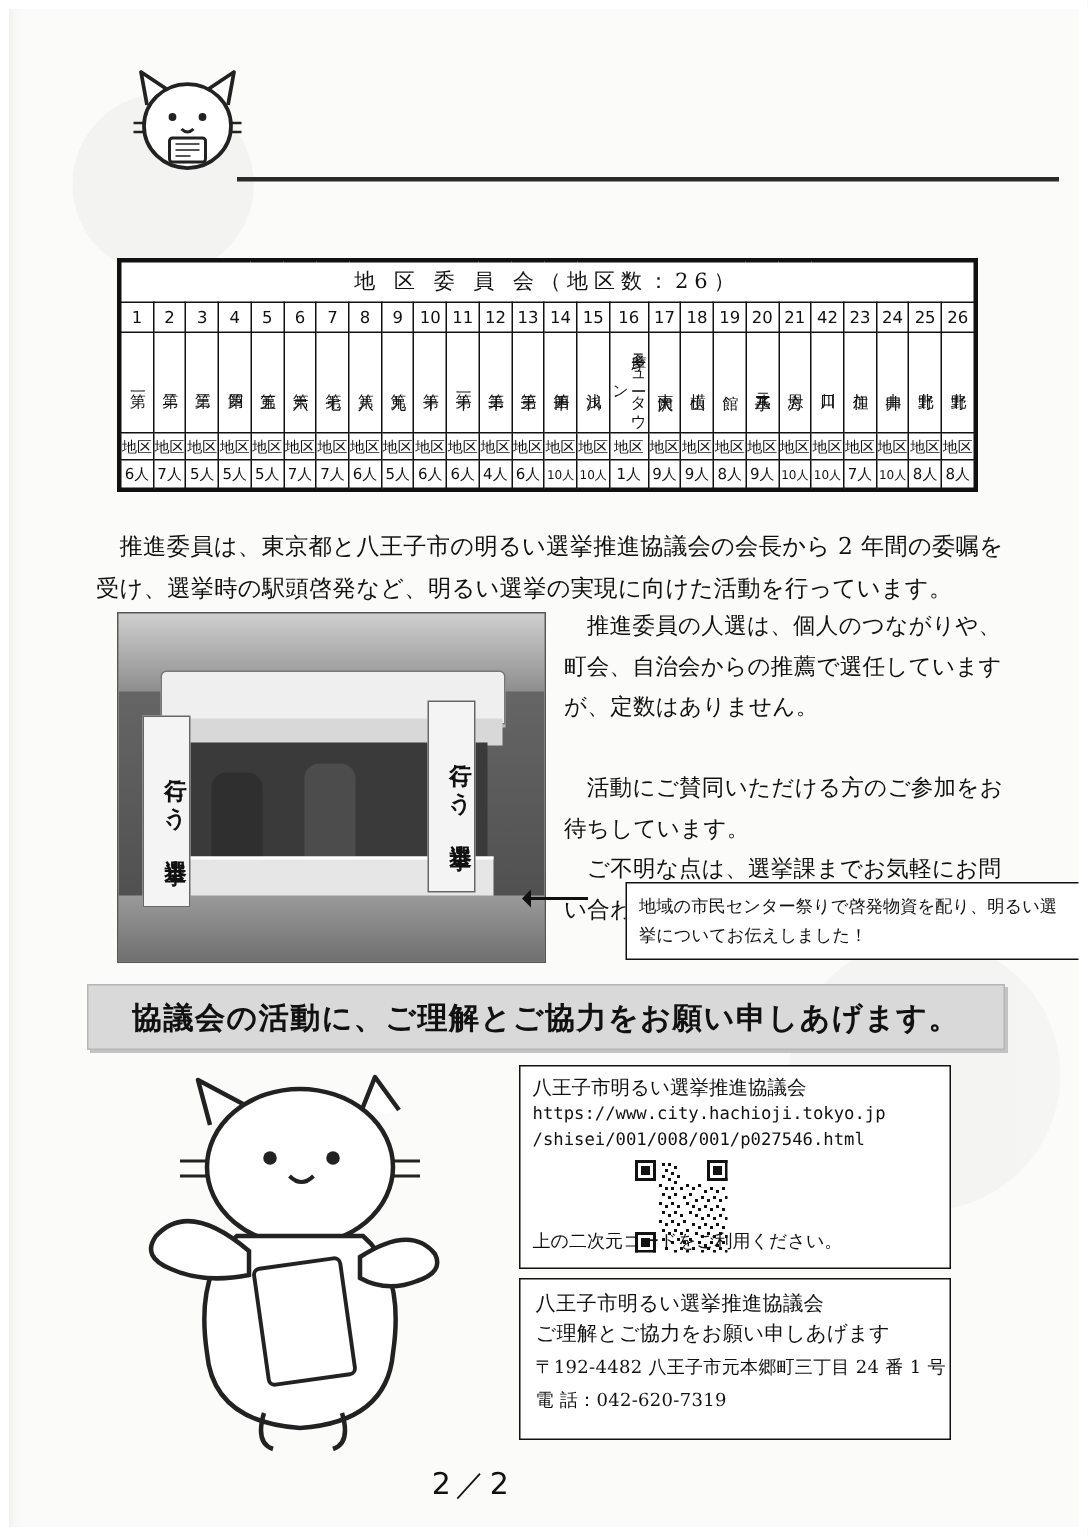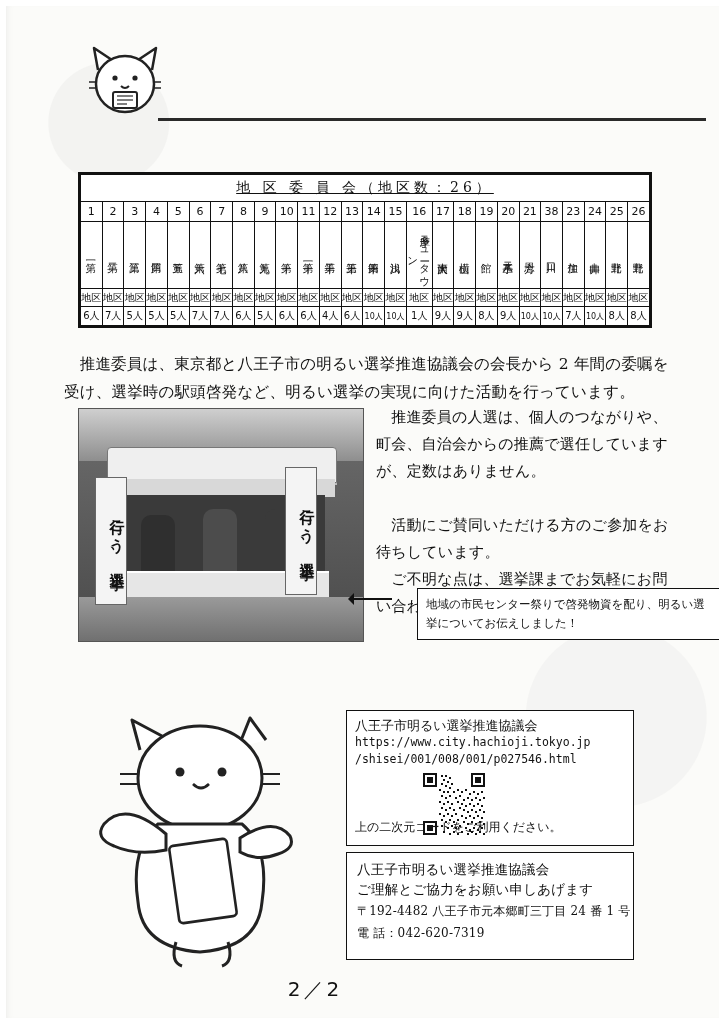--- a/index.html
+++ b/index.html
@@ -67,21 +67,20 @@
   table.dist td,table.dist th{
     border:1px solid #111;
     text-align:center;
     vertical-align:middle;
     font-weight:normal;
     padding:0;
   }
   .cap{
     font-size:14px;height:26px;letter-spacing:4px;
     font-family:"DejaVu Serif", serif;
-    text-decoration:underline;
   }
   .numrow td{font-size:11px;height:19px;}
   .namerow td{
     font-size:10.5px;height:66px;line-height:12px;
     padding:2px 0;
   }
   .namerow td span{
     display:block;
     writing-mode:vertical-rl;
     text-orientation:upright;
@@ -236,21 +235,21 @@
         <td>12</td>
         <td>13</td>
         <td>14</td>
         <td>15</td>
         <td>16</td>
         <td>17</td>
         <td>18</td>
         <td>19</td>
         <td>20</td>
         <td>21</td>
-        <td>38</td>
+        <td>42</td>
         <td>23</td>
         <td>24</td>
         <td>25</td>
         <td>26</td>
       </tr>
       <tr class="namerow">
         <td>
               <span>第一</span>
             </td>
         <td>
@@ -405,20 +404,21 @@
     <div class="ph-ban" id="ban-r">行こう、選挙！</div>
   </div>
 
   <div class="para" id="p3">　推進委員の人選は、個人のつながりや、町会、自治会からの推薦で選任していますが、定数はありません。</div>
   <div class="para" id="p4" style="white-space:pre-line;">　活動にご賛同いただける方のご参加をお待ちしています。
 　ご不明な点は、選挙課までお気軽にお問い合わせください。</div>
 
   <div class="callout-tail"></div>
   <div class="callout">地域の市民センター祭りで啓発物資を配り、明るい選挙についてお伝えしました！</div>
 
+  <div class="banner">協議会の活動に、ご理解とご協力をお願い申しあげます。</div>
 
   <div class="mascot-big">
     <svg viewBox="0 0 230 260" width="230" height="260">
       <path d="M52 36 L44 6 L74 22 M150 34 L162 4 L178 26" fill="#fff" stroke="#222" stroke-width="3" stroke-linejoin="round"></path>
       <ellipse cx="112" cy="64" rx="62" ry="52" fill="#fff" stroke="#222" stroke-width="3"></ellipse>
       <circle cx="92" cy="58" r="4.5" fill="#222"></circle>
       <circle cx="134" cy="58" r="4.5" fill="#222"></circle>
       <path d="M105 70 q8 8 16 0" fill="none" stroke="#222" stroke-width="2.6"></path>
       <path d="M50 60 h-18 M50 70 h-18 M174 60 h18 M174 70 h18" stroke="#222" stroke-width="2"></path>
       <path d="M70 110 q-28 24 -20 78 q4 46 62 50 q58 -4 62 -50 q8 -54 -20 -78 Z" fill="#fff" stroke="#222" stroke-width="3"></path>

